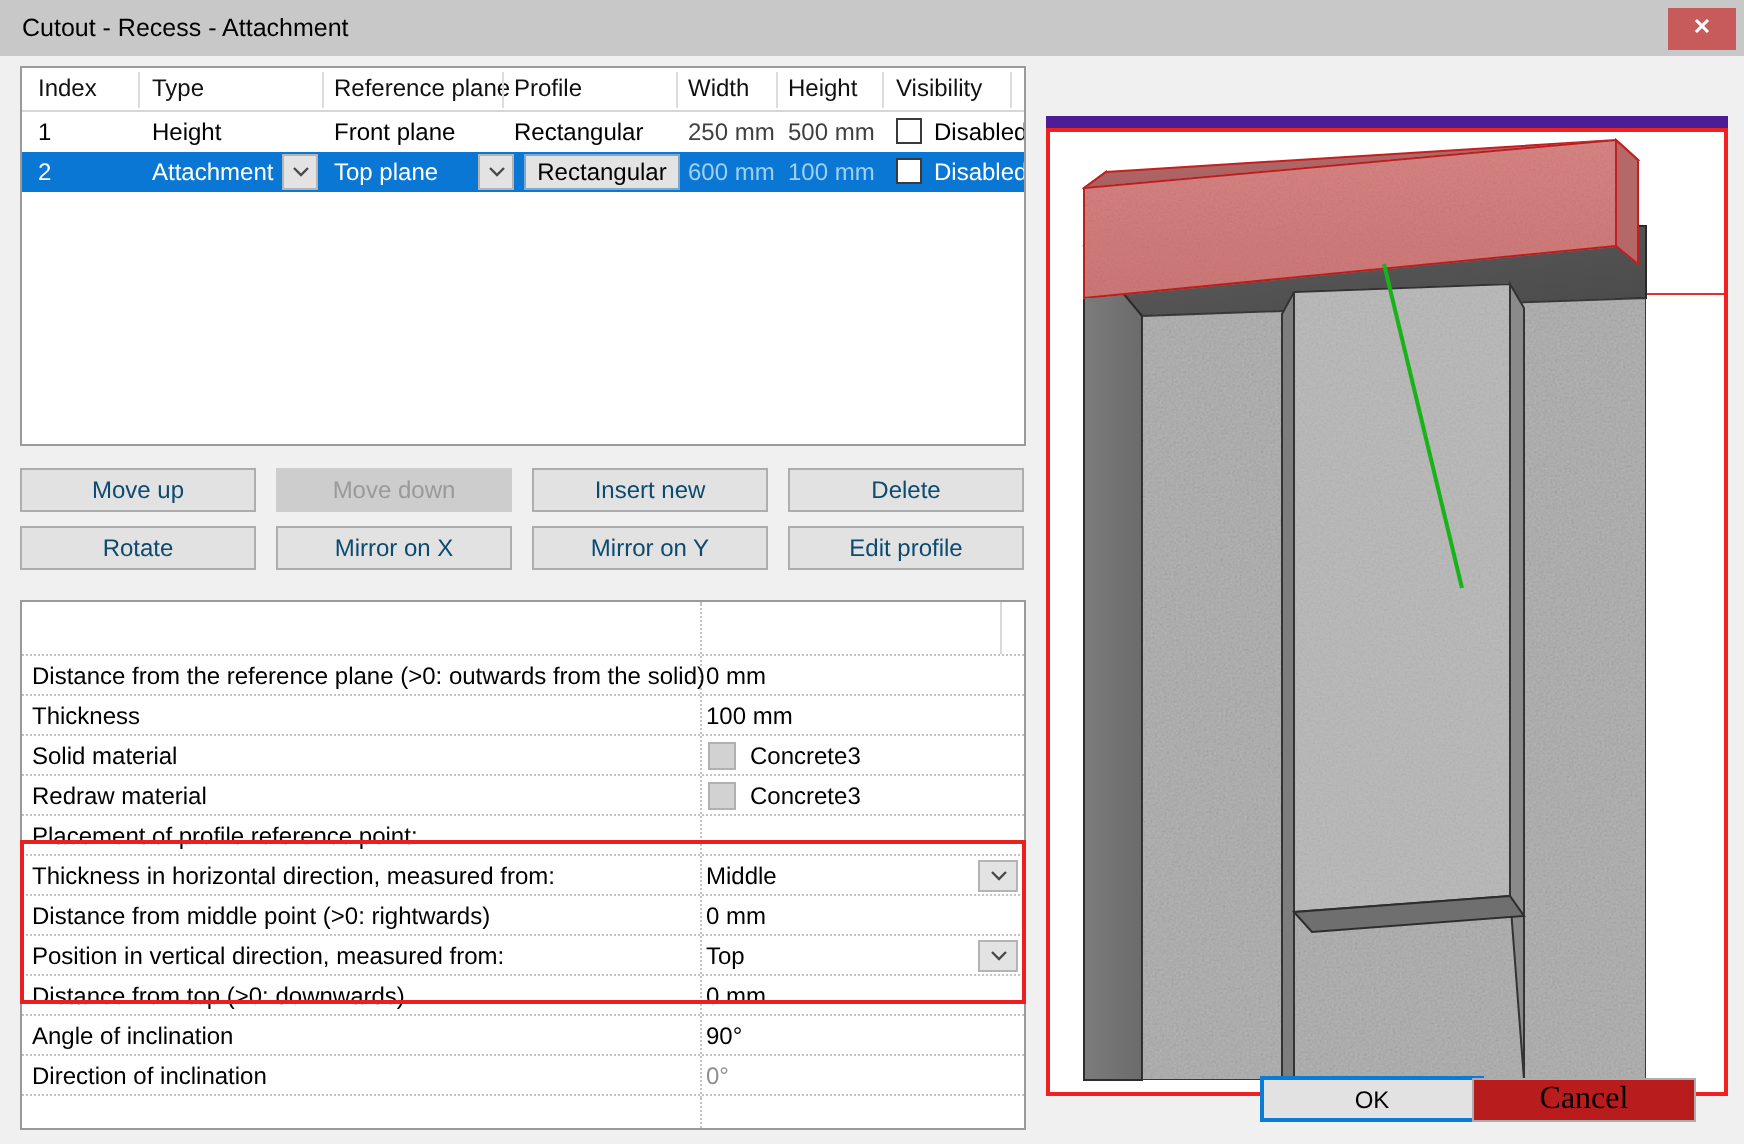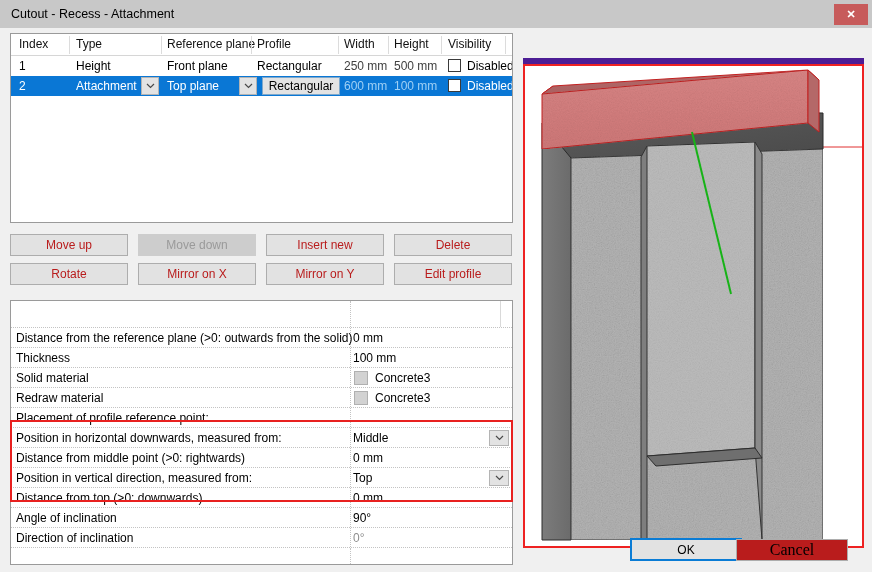--- a/index.html
+++ b/index.html
@@ -152,21 +152,21 @@
 
   
   .btn {
     position: absolute;
     height: 22px;
     background: #e2e2e2;
     border: 1px solid #adadad;
     box-sizing: border-box;
     font-family: "Liberation Sans", sans-serif;
     font-size: 12px;
-    color: #b91c1c;
+    color: #0c4a6e;
     padding: 0;
     cursor: pointer;
     display: flex;
     align-items: center;
     justify-content: center;
   }
   .btn.disabled {
     background: #cdcdcd;
     border-color: #cdcdcd;
     color: #9a9a9a;
@@ -425,21 +425,21 @@
         <div class="prop-value" style="left:364px">Concrete3</div>
       </div>
 
       <div class="prop-row">
         <div class="prop-divider"></div>
         <div class="prop-label">Placement of profile reference point:</div>
       </div>
 
       <div class="prop-row">
         <div class="prop-divider"></div>
-        <div class="prop-label">Position in horizontal downwards, measured from:</div>
+        <div class="prop-label">Thickness in horizontal direction, measured from:</div>
         <div class="prop-value">Middle</div>
         <div class="prop-combo">
           <svg width="9" height="6" viewBox="0 0 9 6">
             <path d="M1 1 L4.5 4.5 L8 1" stroke="#4a4a4a" stroke-width="1.2" fill="none"></path>
           </svg>
         </div>
       </div>
 
       <div class="prop-row">
         <div class="prop-divider"></div>

